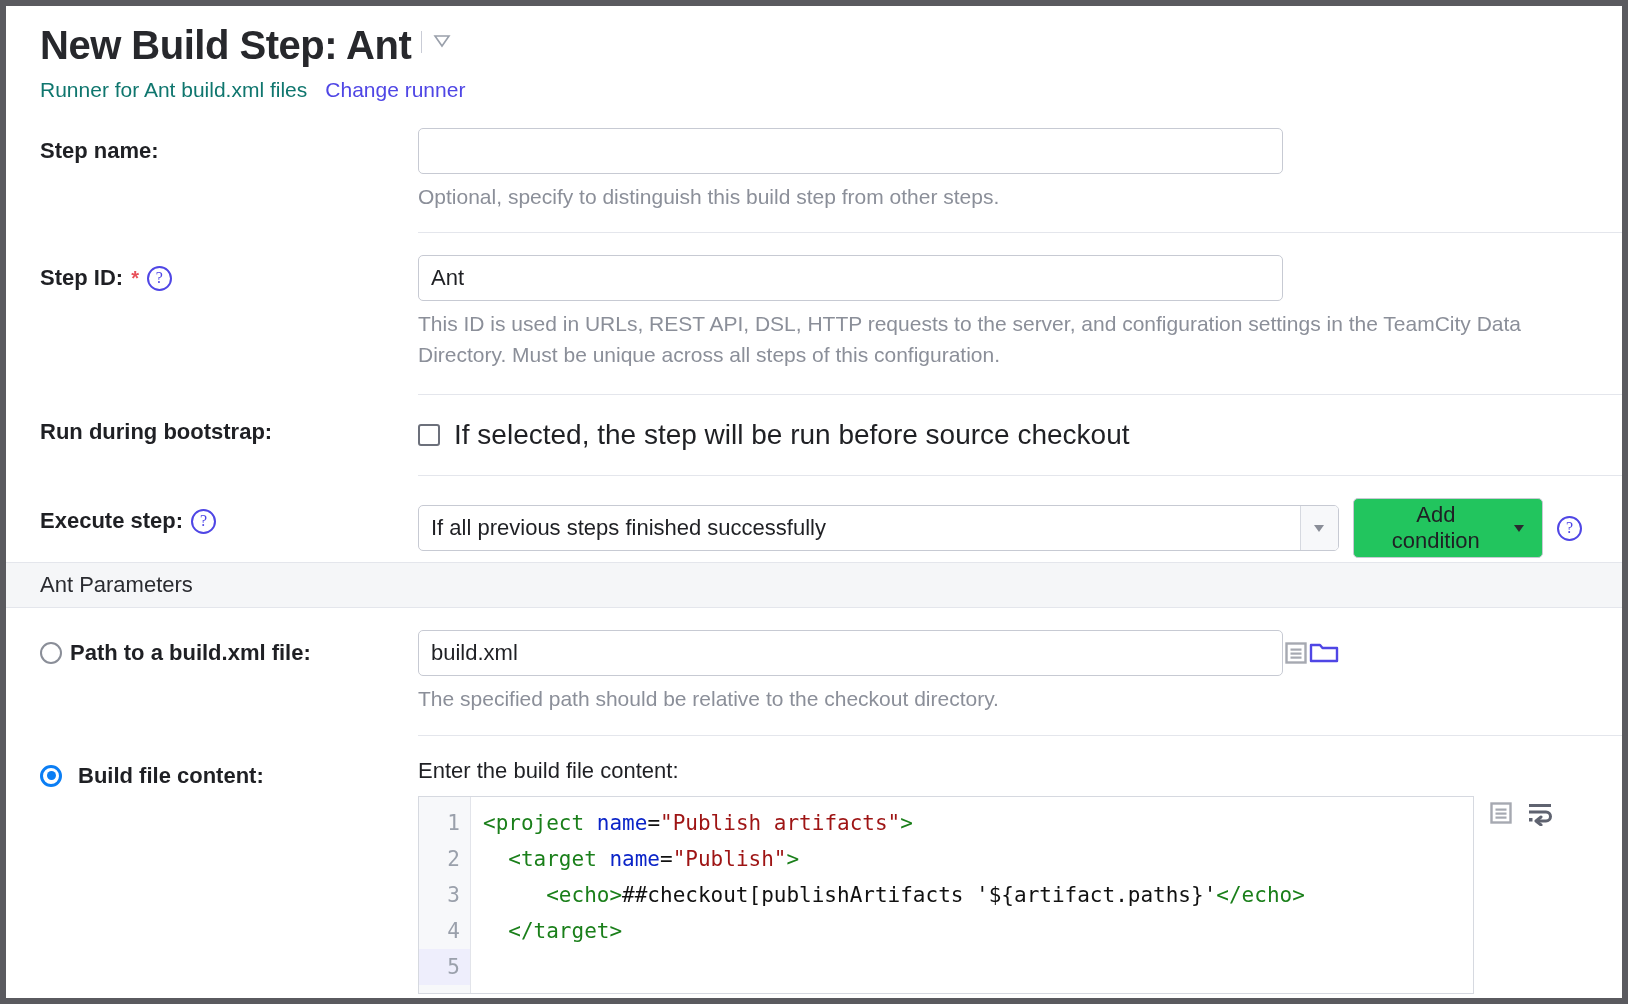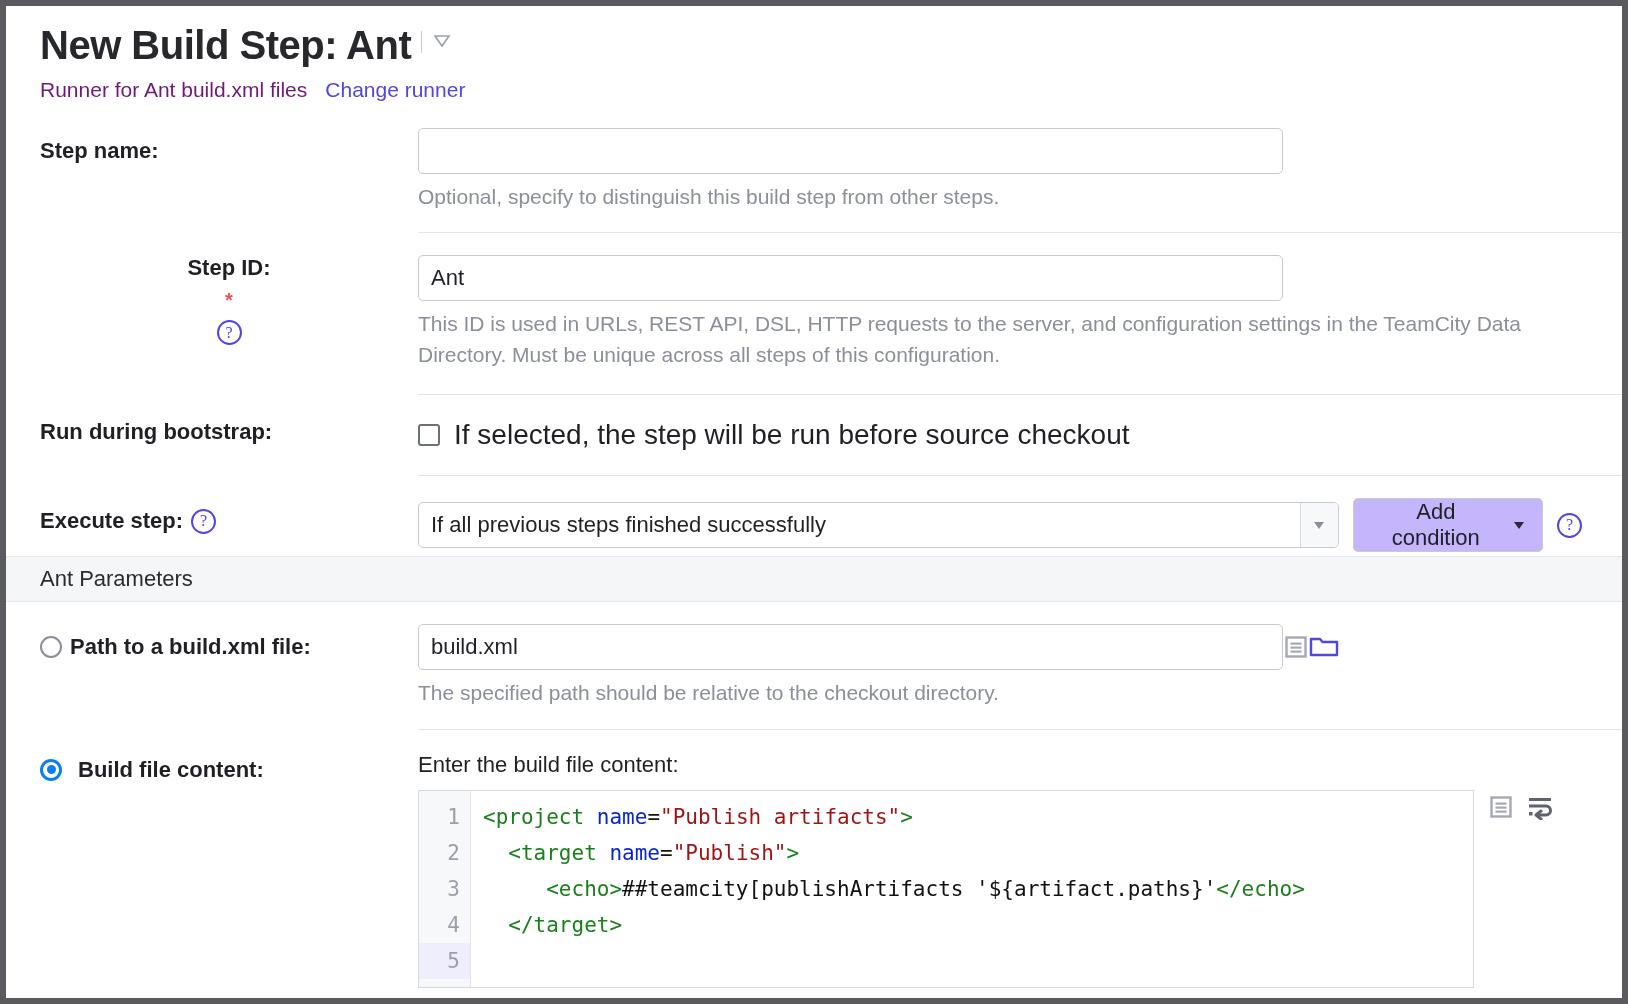--- a/index.html
+++ b/index.html
@@ -31,21 +31,21 @@
   }
   .title-caret-wrap { display: flex; align-items: center; gap: 9px; transform: translateY(-6px); }
   .title-divider { width: 1px; height: 22px; background: #c9ccd6; display: block; }
   .caret-tri { display: block; }
 
   .subtitle-row {
     display: flex; align-items: baseline; gap: 18px;
     margin-top: 12px;
     font-size: 21px;
   }
-  .subtitle-text { color: #701a75; }
+  .subtitle-text { color: #0f766e; }
   .change-runner { color: #4f46e5; cursor: pointer; }
 
   
   .row {
     display: flex;
     align-items: flex-start;
     padding: 0;
   }
   .label-cell {
     width: 412px;
@@ -128,24 +128,24 @@
     overflow: hidden;
   }
   .select-arrow {
     width: 38px; height: 44px;
     border-left: 1px solid #d6d9e0;
     background: #f7f8fa;
     display: flex; align-items: center; justify-content: center;
     border-radius: 0 4px 4px 0;
   }
   .btn {
-    height: 54px;
+    height: 60px;
     border: 1px solid #c7cad3;
     border-radius: 5px;
-    background: #c4b5fd;
+    background: #22c55e;
     font-size: 22px;
     color: #1f2024;
     padding: 0 16px;
     display: flex; align-items: center; gap: 10px;
     cursor: pointer;
     font-family: "Liberation Sans", sans-serif;
   }
 
   
   .section-bar {
@@ -251,21 +251,21 @@
     <div class="label-cell" style="height:46px;">Step name:</div>
     <div class="field-cell">
       <input class="text-input" style="width: 865px;" type="text" value="">
       <div class="hint">Optional, specify to distinguish this build step from other steps.</div>
     </div>
   </div>
 
   <div class="sep" style="margin-top:20px;"></div>
 
   <div class="row" style="margin-top:22px;">
-    <div class="label-cell" style="height:46px;flex-direction:column;">
+    <div class="label-cell" style="height:46px;">
       <span>Step ID:</span>
       <span class="req-star">*</span>
       <span class="help-icon">?</span>
     </div>
     <div class="field-cell">
       <input class="text-input" style="width: 865px;" type="text" value="Ant">
       <div class="hint">This ID is used in URLs, REST API, DSL, HTTP requests to the server, and configuration settings in the TeamCity Data Directory. Must be unique across all steps of this configuration.</div>
     </div>
   </div>
 
@@ -357,21 +357,21 @@
           <div class="gutter" id="gutter">
               <div class="ln">1</div>
               <div class="ln">2</div>
               <div class="ln">3</div>
               <div class="ln">4</div>
               <div class="ln hl">5</div>
             </div>
           <div class="code" id="codearea">
               <div class="cl"><span class="tok-tag">&lt;project </span><span class="tok-attr">name</span><span class="tok-txt">=</span><span class="tok-val">"Publish artifacts"</span><span class="tok-tag">&gt;</span></div>
               <div class="cl"><span class="tok-tag">  &lt;target </span><span class="tok-attr">name</span><span class="tok-txt">=</span><span class="tok-val">"Publish"</span><span class="tok-tag">&gt;</span></div>
-              <div class="cl"><span class="tok-tag">     &lt;echo&gt;</span><span class="tok-txt">##teamcity[publishArtifacts '${artifact.paths}'</span><span class="tok-tag">&lt;/echo&gt;</span></div>
+              <div class="cl"><span class="tok-tag">     &lt;echo&gt;</span><span class="tok-txt">##checkout[publishArtifacts '${artifact.paths}'</span><span class="tok-tag">&lt;/echo&gt;</span></div>
               <div class="cl"><span class="tok-tag">  &lt;/target&gt;</span></div>
             </div>
         </div>
         <div class="editor-tools">
           <span class="icon-btn">
             <svg width="26" height="26" viewBox="0 0 26 26">
               <rect x="3.5" y="3.5" width="19" height="19" fill="none" stroke="#a6a9b1" stroke-width="2.4"></rect>
               <rect x="7.5" y="8.5" width="11" height="2.2" fill="#a6a9b1"></rect>
               <rect x="7.5" y="12.5" width="11" height="2.2" fill="#a6a9b1"></rect>
               <rect x="7.5" y="16.5" width="11" height="2.2" fill="#a6a9b1"></rect>

